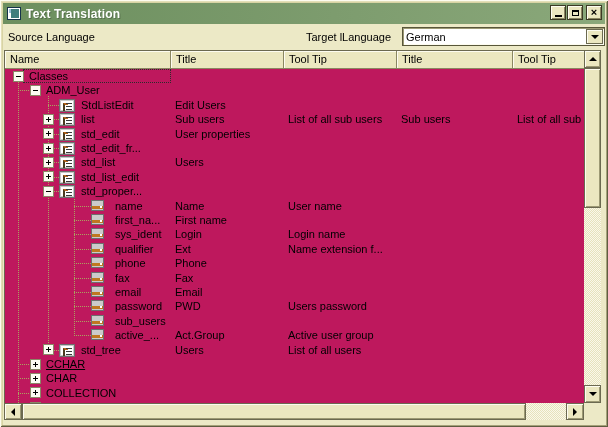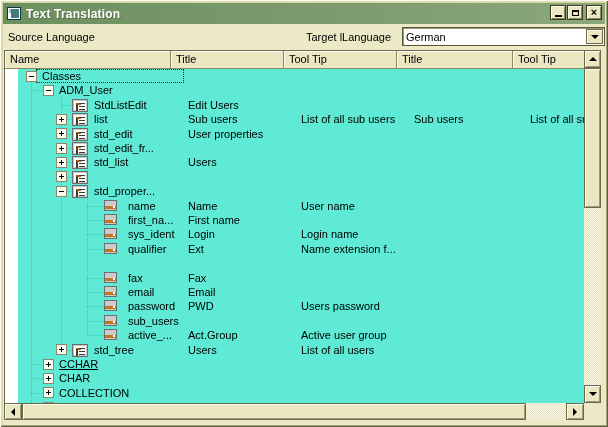--- a/index.html
+++ b/index.html
@@ -61,21 +61,21 @@
   
   .table-wrap { position:absolute; left:4px; top:50px; width:597px; height:353px;
                 border-left:1px solid #6b6950; border-top:1px solid #6b6950; background:#fff; }
   .hdr { position:absolute; left:0; top:0; width:580px; height:18px; background:#ebe7c0; }
   .hcell {
     position:absolute; top:0; height:18px; background:#ebe7c0;
     border-right:1px solid #8a8762; border-bottom:1px solid #8a8762;
     box-shadow: inset 1px 1px 0 #fdfcf0;
     padding:2px 0 0 5px; white-space:nowrap; overflow:hidden; cursor:default;
   }
-  .body { position:absolute; left:0; top:18px; width:580px; height:335px; background:#5eead4; overflow:hidden;margin-left:13px; }
+  .body { position:absolute; left:0; top:18px; width:580px; height:335px; background:#be185d; overflow:hidden; }
 
   .guide { position:absolute; width:1px; background-image:linear-gradient(to bottom,#aaa45e 1px, transparent 1px); background-size:1px 2px; }
   .trow { position:absolute; left:0; width:100%; height:15px; }
   .stub { position:absolute; height:1px; background-image:linear-gradient(to right,#aaa45e 1px, transparent 1px); background-size:2px 1px; }
   .cell { position:absolute; white-space:nowrap; overflow:hidden; line-height:14px; }
   .focus-rect { position:absolute; border:1px dotted #2c2c2c; }
 
   .expbox { position:absolute; width:11px; height:11px; background:#fdfcf2; border:1px solid #8a8866; }
   .expbox::before { content:""; position:absolute; left:2px; top:4px; width:5px; height:1px; background:#000; }
   .expbox.plus::after { content:""; position:absolute; left:4px; top:2px; width:1px; height:5px; background:#000; }
@@ -196,20 +196,21 @@
           <div class="stub" style="left: 43px; width: 13px; top: 7px;"></div>
           <div class="expbox plus" style="left: 38px; top: 1.5px;"></div>
           <div class="icon-form" style="left: 54px; top: 1px;"></div>
           <div class="cell" style="left: 76px; width: 90px;">std_list</div>
           <div class="cell" style="left: 170px; width: 107px;">Users</div>
         </div>
         <div class="trow" style="top: 100.8px;">
           <div class="stub" style="left: 43px; width: 13px; top: 7px;"></div>
           <div class="expbox plus" style="left: 38px; top: 1.5px;"></div>
           <div class="icon-form" style="left: 54px; top: 1px;"></div>
+          <div class="cell" style="left: 76px; width: 90px;">std_list_edit</div>
         </div>
         <div class="trow" style="top: 115.2px;">
           <div class="stub" style="left: 43px; width: 13px; top: 7px;"></div>
           <div class="expbox minus" style="left: 38px; top: 1.5px;"></div>
           <div class="icon-form" style="left: 54px; top: 1px;"></div>
           <div class="cell" style="left: 76px; width: 90px;">std_proper...</div>
         </div>
         <div class="trow" style="top: 129.6px;">
           <div class="stub" style="left: 69px; width: 17px; top: 7px;"></div>
           <div class="icon-field" style="left: 86px; top: 1px;"></div>
@@ -229,20 +230,26 @@
           <div class="cell" style="left: 110px; width: 56px;">sys_ident</div>
           <div class="cell" style="left: 170px; width: 107px;">Login</div>
           <div class="cell" style="left: 283px; width: 107px;">Login name</div>
         </div>
         <div class="trow" style="top: 172.8px;">
           <div class="stub" style="left: 69px; width: 17px; top: 7px;"></div>
           <div class="icon-field" style="left: 86px; top: 1px;"></div>
           <div class="cell" style="left: 110px; width: 56px;">qualifier</div>
           <div class="cell" style="left: 170px; width: 107px;">Ext</div>
           <div class="cell" style="left: 283px; width: 107px;">Name extension f...</div>
+        </div>
+        <div class="trow" style="top: 187.2px;">
+          <div class="stub" style="left: 69px; width: 17px; top: 7px;"></div>
+          <div class="icon-field" style="left: 86px; top: 1px;"></div>
+          <div class="cell" style="left: 110px; width: 56px;">phone</div>
+          <div class="cell" style="left: 170px; width: 107px;">Phone</div>
         </div>
         <div class="trow" style="top: 201.6px;">
           <div class="stub" style="left: 69px; width: 17px; top: 7px;"></div>
           <div class="icon-field" style="left: 86px; top: 1px;"></div>
           <div class="cell" style="left: 110px; width: 56px;">fax</div>
           <div class="cell" style="left: 170px; width: 107px;">Fax</div>
         </div>
         <div class="trow" style="top: 216px;">
           <div class="stub" style="left: 69px; width: 17px; top: 7px;"></div>
           <div class="icon-field" style="left: 86px; top: 1px;"></div>

